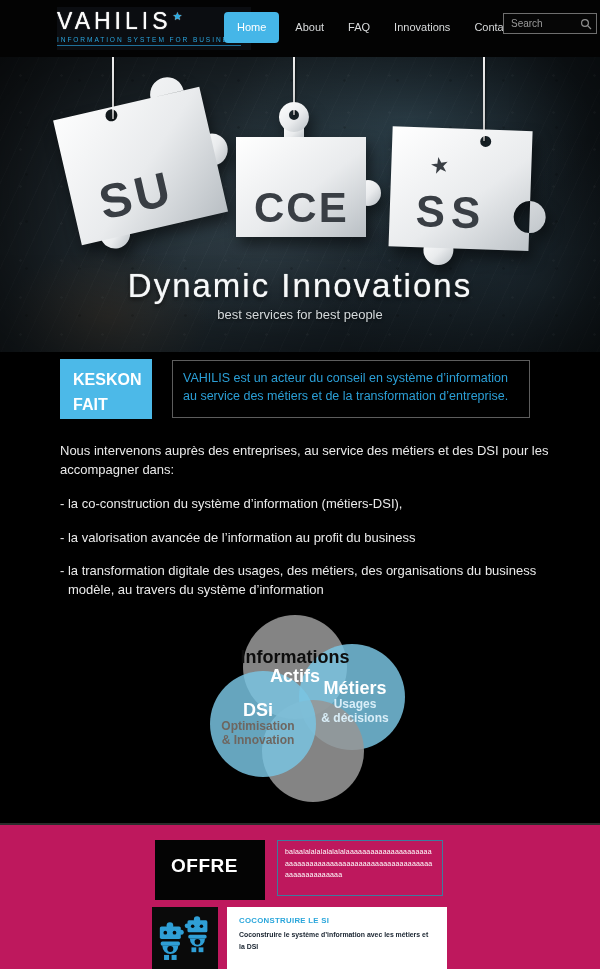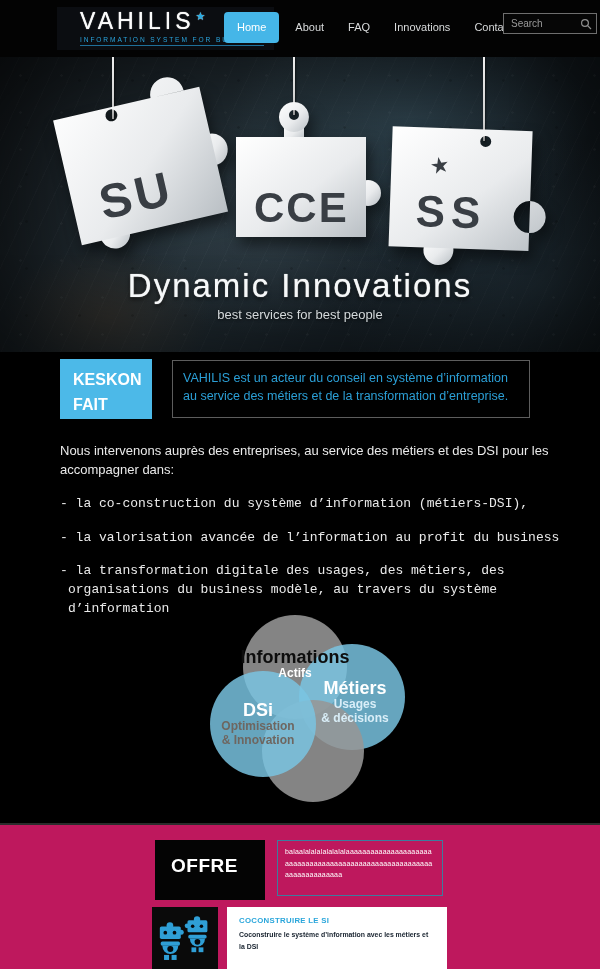--- a/index.html
+++ b/index.html
@@ -4,21 +4,21 @@
 <style>
   * { margin:0; padding:0; box-sizing:border-box; }
   html,body { background:#000; }
   .page {
     position:relative; width:600px; height:969px; overflow:hidden;
     background:#000; font-family:"Liberation Sans", sans-serif;
   }
 
   
   .header { position:absolute; top:0; left:0; width:600px; height:57px; background:#030303; z-index:5; }
-  .logo { position:absolute; left:57px; top:7px; background:#0b0d11; padding:3px 10px 4px 23px; }
+  .logo { position:absolute; left:57px; top:7px; background:#0b0d11; padding:3px 10px 4px 0; }
   .brand { font-size:23px; letter-spacing:4px; color:#fbfbfb; font-weight:400; line-height:1; text-shadow:0 0 1px #fff; }
   .brand .star { color:#29abe2; font-size:11px; vertical-align:9px; letter-spacing:0; margin-left:1px; }
   .tagline { font-size:6.6px; letter-spacing:1.9px; color:#2aa4dd; margin-top:3px; padding-bottom:2px; border-bottom:1px solid #1f6f99; white-space:nowrap; }
   .nav { position:absolute; left:224px; top:12px; display:flex; align-items:center; }
   .nav a { display:block; text-decoration:none; color:#d9dbdc; font-size:11px; padding:9px 12px; line-height:1;text-align:center; }
   .nav a.active { background:#45b6e8; color:#fff; border-radius:4px; padding:10px 13px; margin-right:4px; }
   .search-box { position:absolute; left:503px; top:13px; width:94px; height:21px; background:#060606; border:1px solid #6e6e6e; }
   .search-box input { position:absolute; inset:0; background:transparent; border:0; outline:none; color:#c9c9c9; font-size:10px; padding:0 20px 0 7px; width:100%; height:100%; font-family:"Liberation Sans",sans-serif; }
   .search-box input::placeholder { color:#9a9a9a; }
   .search-icon { position:absolute; right:4px; top:4px; width:12px; height:12px; cursor:pointer; }
@@ -47,32 +47,32 @@
   .piece text { font-family:"Liberation Sans",sans-serif; font-weight:bold; fill:#393e44; }
   .hero-title { position:absolute; top:210px; left:0; width:100%; text-align:center; color:#f6f8f9; font-size:33px; font-weight:400; letter-spacing:2px; text-shadow:0 2px 4px rgba(0,0,0,.7), 0 0 1px #fff; }
   .hero-subtitle { position:absolute; top:250px; left:0; width:100%; text-align:center; color:#d4d9db; font-size:13px; text-shadow:0 1px 3px rgba(0,0,0,.7); }
 
   
   .about { position:absolute; top:352px; left:0; width:600px; height:471px; background:#000; }
   .keskon-box { position:absolute; left:60px; top:7px; width:92px; height:60px; background:#4cb9e8; color:#fff; font-weight:bold; font-size:16px; padding:9px 0 0 13px; line-height:1.55; }
   .intro-box { position:absolute; left:156px; top:8px; width:358px; height:58px; border:1px solid #5d5d5d; color:#2b9fd6; font-size:12.5px; line-height:1.45; padding:8px 10px;margin-left:16px; }
   .copy { position:absolute; left:60px; top:90px; width:510px; color:#eaeaea; font-size:13px; line-height:1.45; }
   .copy .para { margin-bottom:15px; }
-  .copy .bullet { margin-bottom:15px; padding-left:8px; text-indent:-8px;font-family:Liberation Mono, monospace; }
+  .copy .bullet { margin-bottom:15px; padding-left:8px; text-indent:-8px; }
 
   
   .venn { position:absolute; left:0; top:255px; width:600px; height:216px; }
   .circle { position:absolute; border-radius:50%; }
   .c-gray { background:rgba(150,150,150,0.88); }
   .c-blue { background:rgba(122,197,226,0.84); }
   .vlabel { position:absolute; text-align:center; line-height:1.08; }
   .vt-black { color:#0d0d0d; font-weight:800; font-size:18px; }
   .vt-black2 { color:#0d0d0d; font-weight:800; font-size:19px; }
   .vt-white { color:#fff; font-weight:800; font-size:18px; }
-  .vs-white { color:#fff; font-weight:bold; font-size:12px; }
+  .vs-white { color:#fff; font-weight:bold; font-size:18px; }
   .vs-light { color:#d9eef8; font-weight:bold; font-size:12px; line-height:1.15; }
   .vs-gray { color:#6e6660; font-weight:bold; font-size:12px; line-height:1.15; }
 
   
   .offer { position:absolute; top:823px; left:0; width:600px; height:146px; background:#be185d; border-top:2px solid #2c2c2c; }
   .offre-box { position:absolute; left:155px; top:15px; width:110px; height:60px; background:#040404; color:#fff; font-weight:800; font-size:19px; letter-spacing:0.5px; padding:15px 0 0 16px; }
   .ph-box { position:absolute; left:277px; top:15px; width:166px; height:56px; border:1px solid #3c7d9e; color:#fff; font-size:7px; line-height:1.65; letter-spacing:0.2px; padding:5px 7px; overflow:hidden; word-break:break-all; }
   .team-box { position:absolute; left:152px; top:82px; width:66px; height:64px; background:#0a0a0a; display:flex; align-items:center; justify-content:center; }
   .card { position:absolute; left:227px; top:82px; width:220px; height:64px; background:#fff; padding:9px 12px; cursor:pointer; }
   .card-title { color:#2aa6db; font-weight:bold; font-size:7.8px; letter-spacing:0.3px; margin-bottom:4px; }

